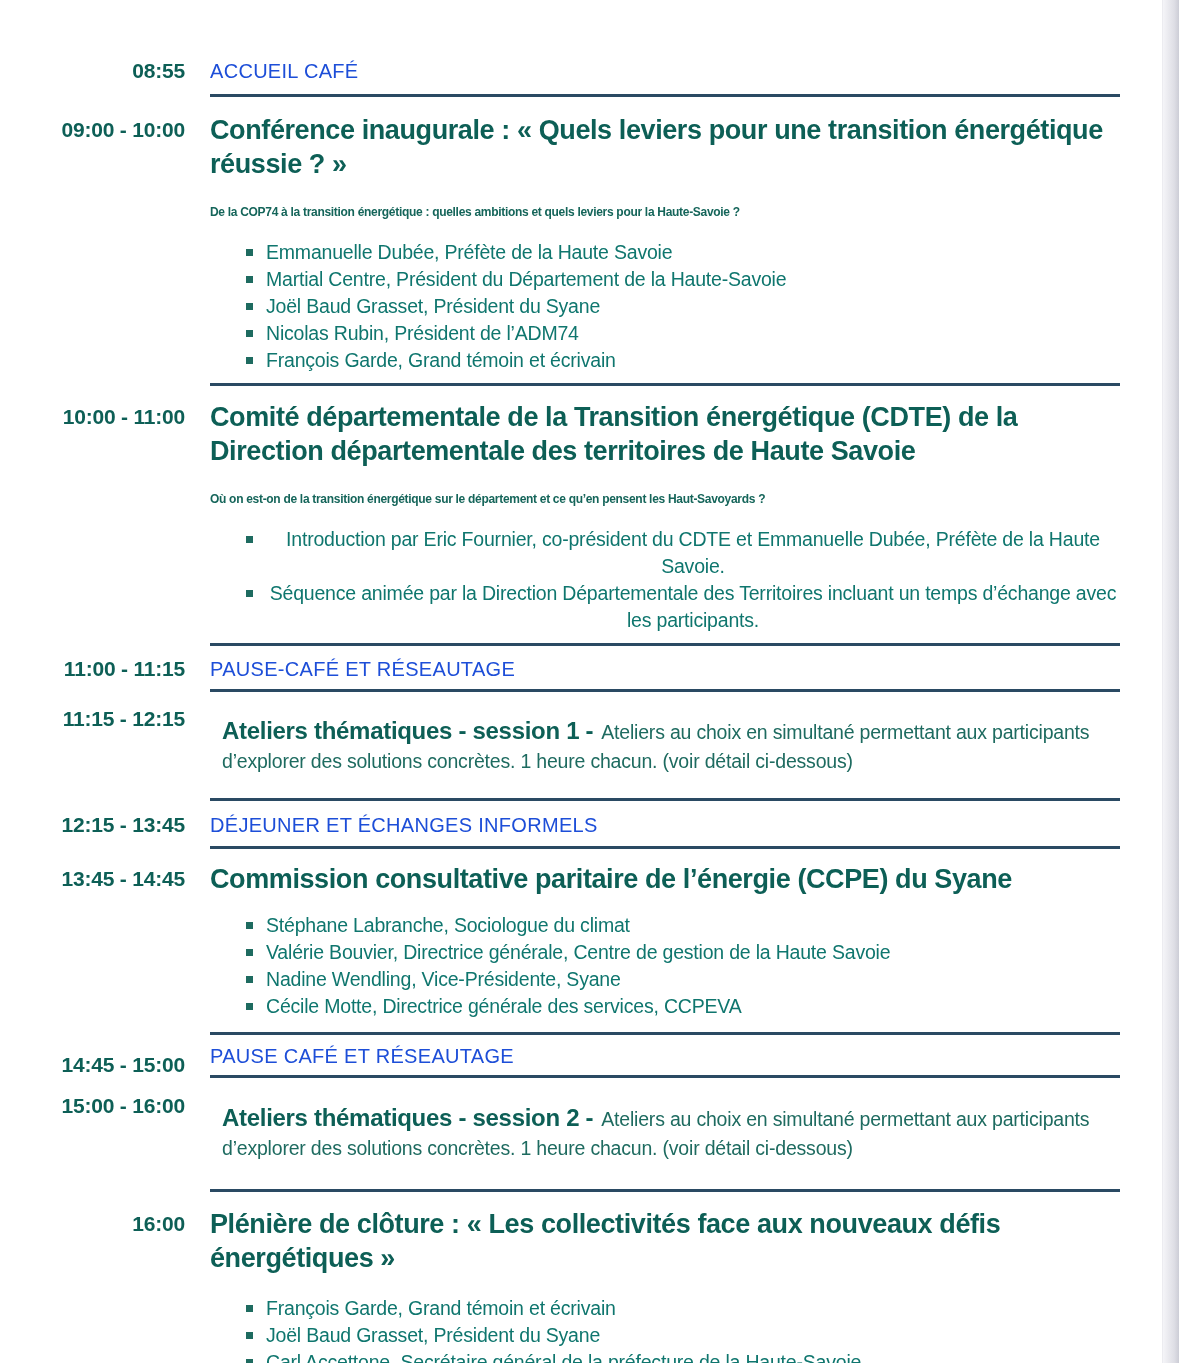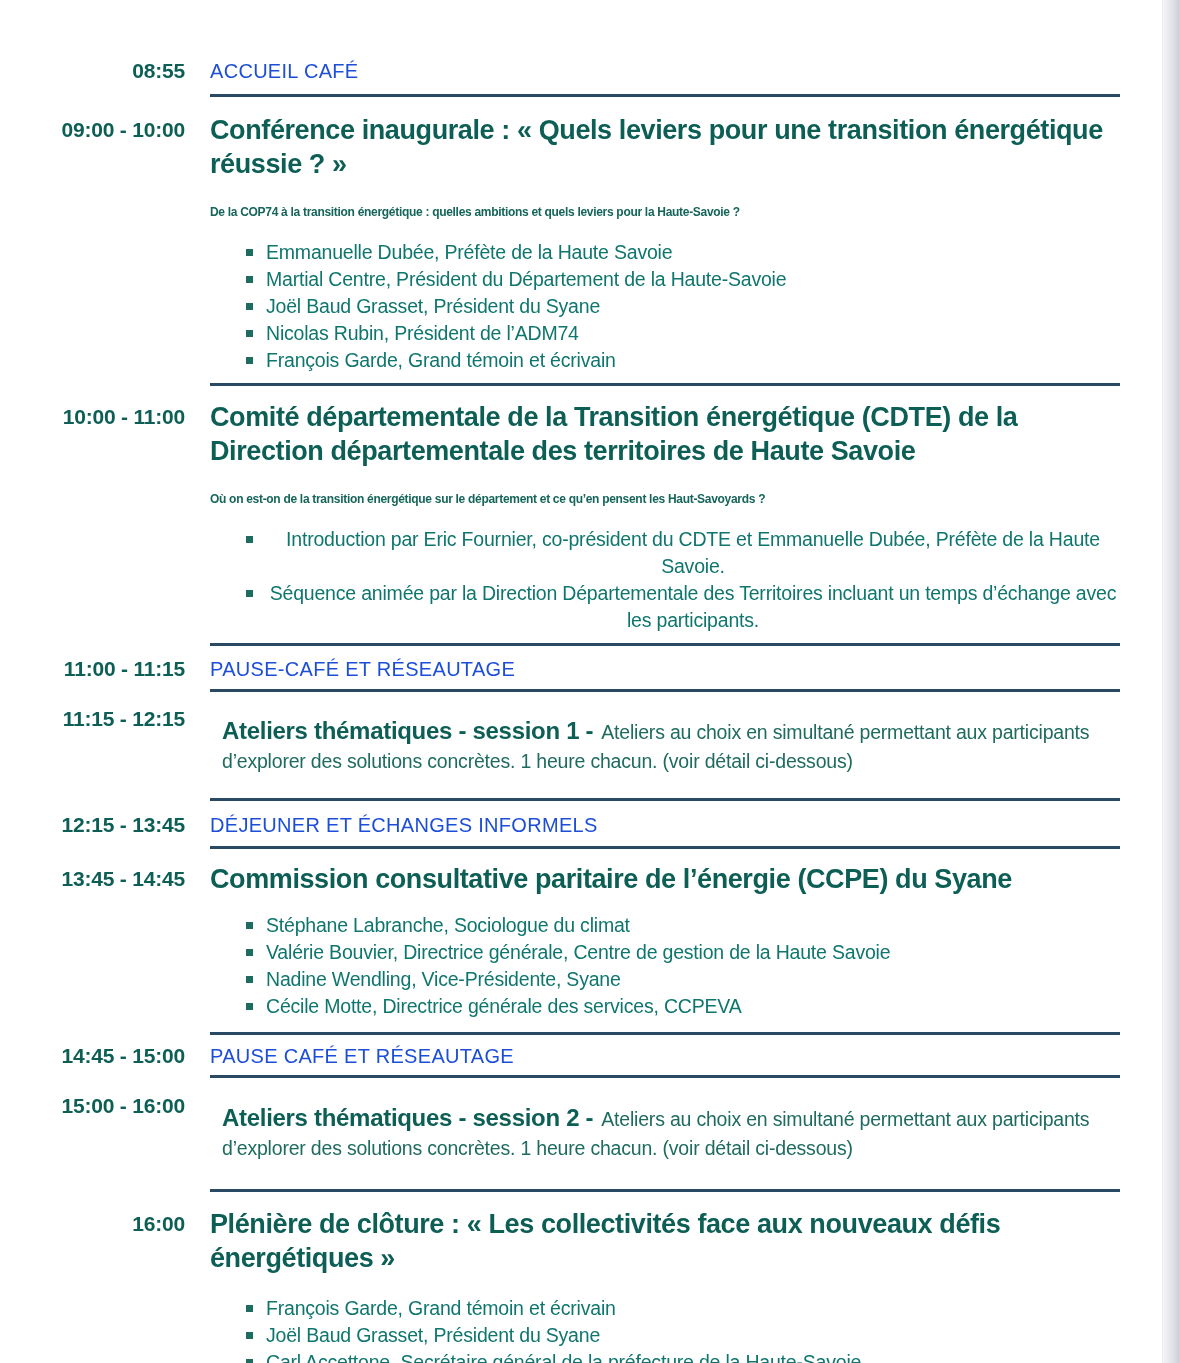--- a/index.html
+++ b/index.html
@@ -94,21 +94,21 @@
   
   .row:nth-child(1) { padding-top: 0; }    .row:nth-child(1) .content { padding-bottom: 10px; }
   .row:nth-child(2) { padding-top: 16px; } .row:nth-child(2) .content { padding-bottom: 9px; }
   .row:nth-child(2) .title { }
   .row:nth-child(3) { padding-top: 14px; } .row:nth-child(3) .content { padding-bottom: 9px; }
   .row:nth-child(4) { padding-top: 10px; } .row:nth-child(4) .content { padding-bottom: 7px; }
   .row:nth-child(5) { padding-top: 12px; } .row:nth-child(5) .content { padding-bottom: 10px; }
   .row:nth-child(6) { padding-top: 11px; } .row:nth-child(6) .content { padding-bottom: 8px; }
   .row:nth-child(7) { padding-top: 13px; border-radius: 23px; } .row:nth-child(7) .content { padding-bottom: 12px; }
   .row:nth-child(7) .title { margin-bottom: 16px; }
-  .row:nth-child(8) { padding-top: 8px; }  .row:nth-child(8) .content { padding-bottom: 6px; }
+  .row:nth-child(8) { padding-top: 8px; align-items: flex-end; }  .row:nth-child(8) .content { padding-bottom: 6px; }
   .row:nth-child(9) { padding-top: 13px; } .row:nth-child(9) .content { padding-bottom: 14px; }
   .row:nth-child(10) { padding-top: 15px; }
 
   .edge {
     position: absolute;
     top: 0; right: 0;
     width: 16px; height: 100%;
     background: linear-gradient(to right, #f5f5f8, #dedee5 70%, #cccdd6);
     border-left: 1px solid #ececf0;
   }

